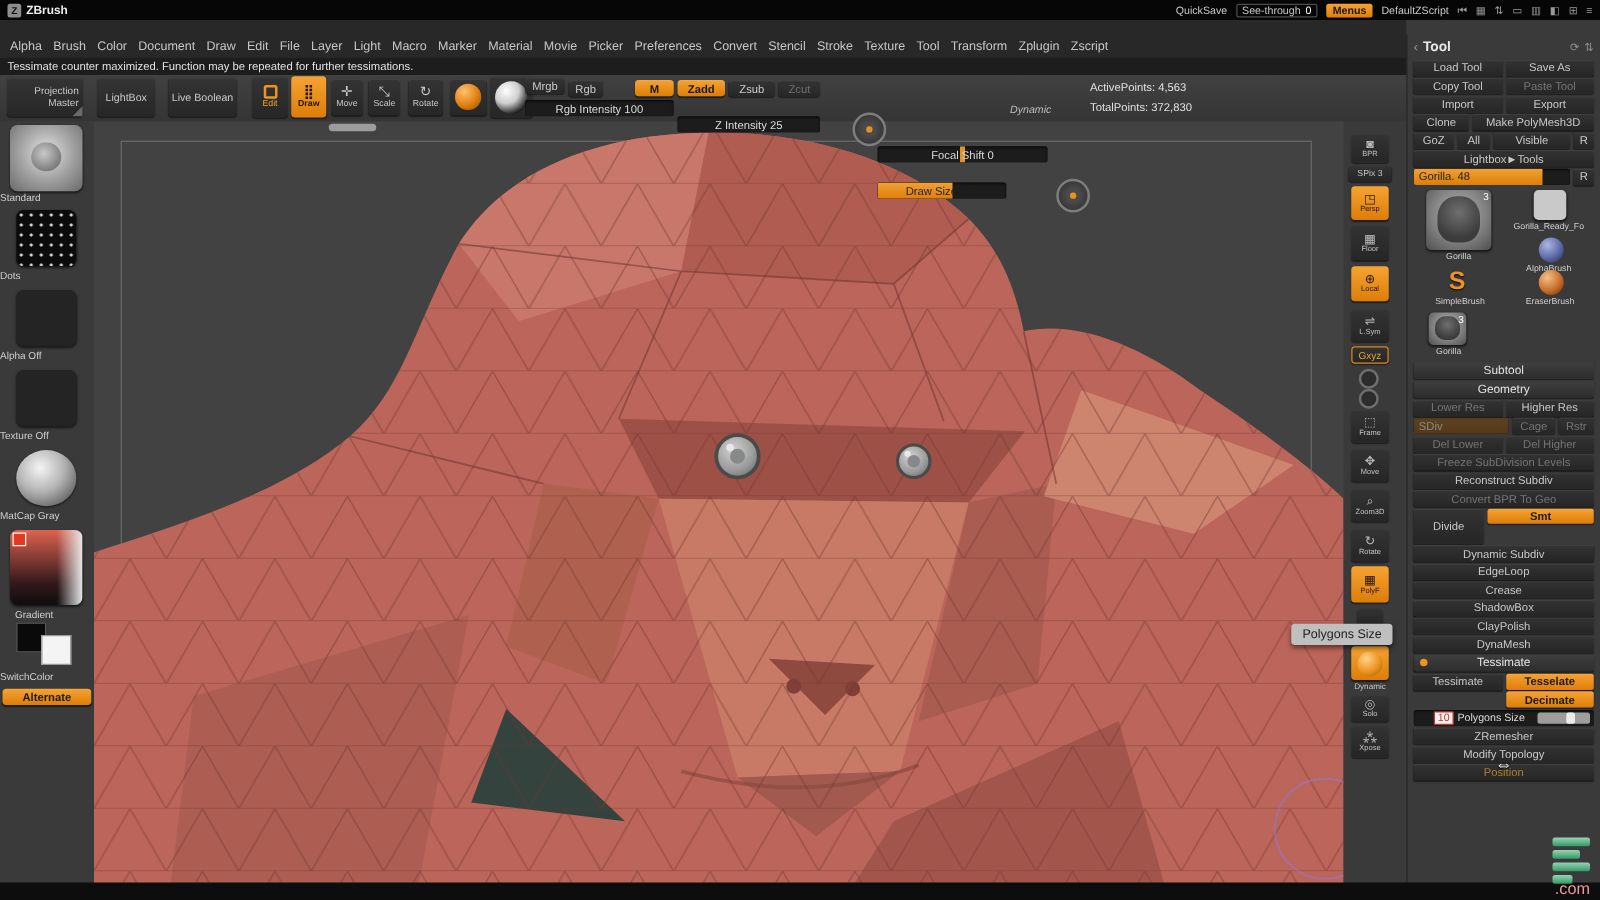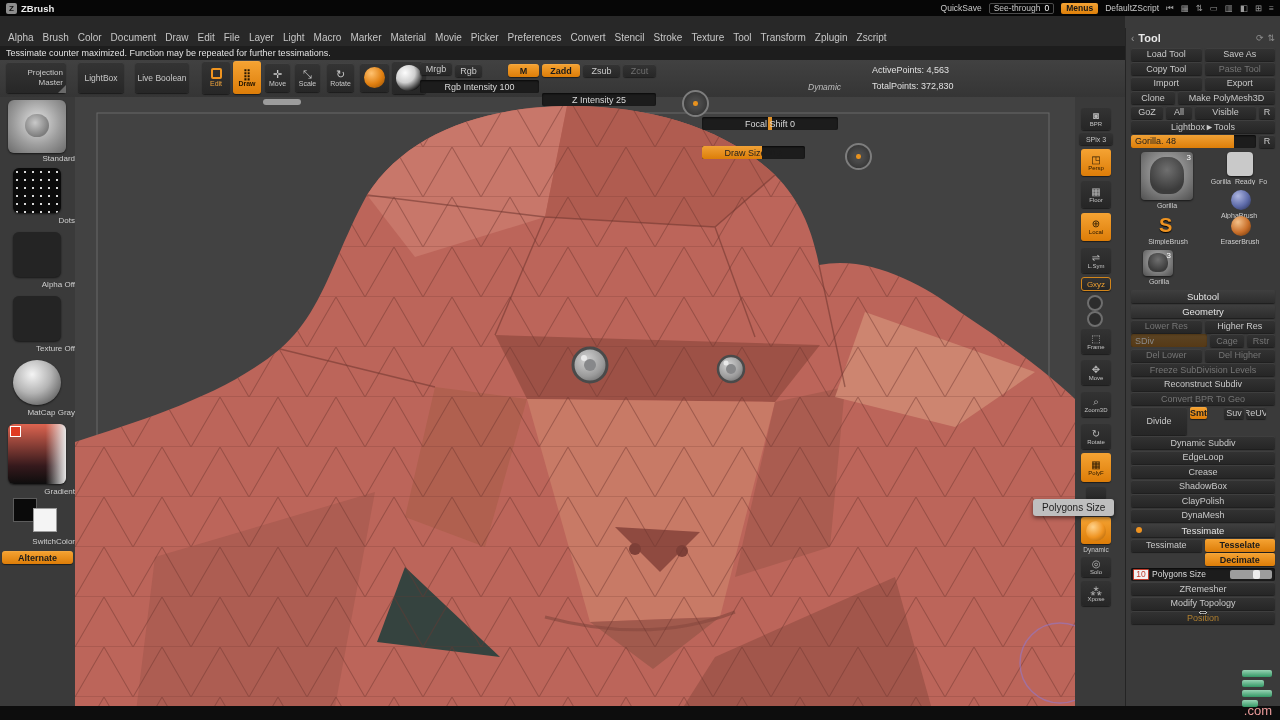--- a/index.html
+++ b/index.html
@@ -38,21 +38,21 @@
 .slider.darktext .lbl{color:#1d1d1d;}
 .slider .chandle{position:absolute;left:calc(50% - 2px);top:0;bottom:0;width:4px;background:#e1922a;}
 .sphere{border-radius:50%;}
 .ring{border-radius:50%;border:2px solid #7d7d7d;position:relative;background:radial-gradient(circle at 50% 50%,#4a4a4a 30%,#2c2c2c);}
 .ring:after{content:"";position:absolute;left:40%;top:40%;width:20%;height:20%;background:#e8921e;border-radius:50%;}
 .ptstext{font-size:9px;color:#e0e0e0;white-space:nowrap;}
 .dynlbl{font-size:8.5px;font-style:italic;color:#bdbdbd;}
 .pm-fold{position:absolute;right:0;bottom:0;width:0;height:0;border-left:8px solid transparent;border-bottom:8px solid #6a6a6a;}
 
 .lefttray{position:absolute;left:0;top:97px;width:75px;bottom:14px;background:#3a3a3a;z-index:9;}
-.ltlabel{position:absolute;width:75px;text-align:right;font-size:8px;color:#cfcfcf;}
+.ltlabel{position:absolute;width:75px;text-align:left;font-size:8px;color:#cfcfcf;}
 .thumb{position:absolute;border-radius:6px;box-shadow:0 1px 2px rgba(0,0,0,.6);}
 
 .canvas{position:absolute;left:75px;top:97px;width:1000px;height:623px;background:#424242;overflow:hidden;z-index:1;}
 .hscroll{position:absolute;left:188px;top:2px;width:38px;height:6px;background:#9c9c9c;border-radius:3px;}
 
 .rightshelf{position:absolute;left:1075px;top:97px;width:50px;bottom:0;background:#3a3a3a;z-index:9;}
 .rsbtn{position:absolute;left:6px;width:30px;background:linear-gradient(#333,#262626);border-radius:3px;display:flex;flex-direction:column;align-items:center;justify-content:center;box-shadow:0 1px 1px rgba(0,0,0,.5);gap:0;}
 .rsbtn .g{font-size:10px;line-height:11px;color:#b9b9b9;}
 .rsbtn .l{font-size:6px;color:#c4c4c4;line-height:7px;}
 .rsbtn.orange{background:linear-gradient(#f5a333,#dd7d08);}
@@ -82,22 +82,22 @@
 .pslider.dim .fill{opacity:.3;}
 .pslider.dim .lbl{color:#8a8a8a;}
 .thumbs{position:relative;height:138px;margin:2px 0;}
 .tpthumb{position:absolute;background:radial-gradient(circle at 50% 40%,#b9b9b9,#7c7c7c 60%,#4f4f4f);border-radius:4px;box-shadow:0 1px 2px rgba(0,0,0,.6);}
 .tpthumb .blob{position:absolute;left:18%;top:12%;width:64%;height:76%;background:radial-gradient(circle at 50% 35%,#6f6f6f,#3c3c3c 70%);border-radius:45% 45% 40% 40%;}
 .badge{position:absolute;right:2px;top:1px;font-size:8px;color:#fff;z-index:2;}
 .tlab{position:absolute;font-size:7px;color:#cfcfcf;text-align:center;white-space:nowrap;overflow:hidden;}
 .sphsm{position:absolute;border-radius:50%;}
 .sbrushS{position:absolute;font-size:20px;font-weight:bold;color:#ef9320;text-shadow:0 1px 1px #000;}
 .divblock{display:flex;gap:3px;margin:1.5px 0;height:28px;}
-.divcol{display:flex;gap:17px;flex:1;}
-.valbadge{width:16px;height:11px;margin-left:2px;background:#f1f1f1;border:1px solid #c03a2a;color:#c03a2a;font-size:8.5px;display:flex;align-items:center;justify-content:center;border-radius:1px;z-index:1;position:relative;}
+.divcol{display:flex;flex-direction:column;gap:17px;flex:1;}
+.valbadge{width:16px;height:11px;margin-left:16px;background:#f1f1f1;border:1px solid #c03a2a;color:#c03a2a;font-size:8.5px;display:flex;align-items:center;justify-content:center;border-radius:1px;z-index:1;position:relative;}
 .ptrack{position:absolute;right:3px;top:2px;bottom:2px;width:42px;background:#9d9d9d;border-radius:2px;}
 .ptrack .h{position:absolute;left:55%;top:0;bottom:0;width:7px;background:#ececec;border-radius:2px;}
 
 .tooltip{position:absolute;left:1033px;top:499px;background:#bfbfbf;color:#1e1e1e;font-size:10px;padding:3px 9px;border-radius:3px;box-shadow:0 2px 4px rgba(0,0,0,.5);z-index:30;}
 .cursor{position:absolute;left:1196px;top:603px;font-size:14px;color:#fff;text-shadow:0 0 2px #000,0 1px 1px #000;z-index:40;}
 .bottombar{position:absolute;left:0;bottom:0;width:1280px;height:14px;background:#0d0d0d;z-index:15;}
 .watermark{position:absolute;right:8px;bottom:2px;z-index:50;display:flex;flex-direction:column;align-items:flex-end;opacity:.93;}
 .wm-row{display:flex;align-items:center;gap:6px;}
 .wm-bars{display:flex;flex-direction:column;gap:3px;align-items:flex-start;}
 .wm-bars div{height:7px;border-radius:2px;background:linear-gradient(#9fe0bd,#35a06a);}

